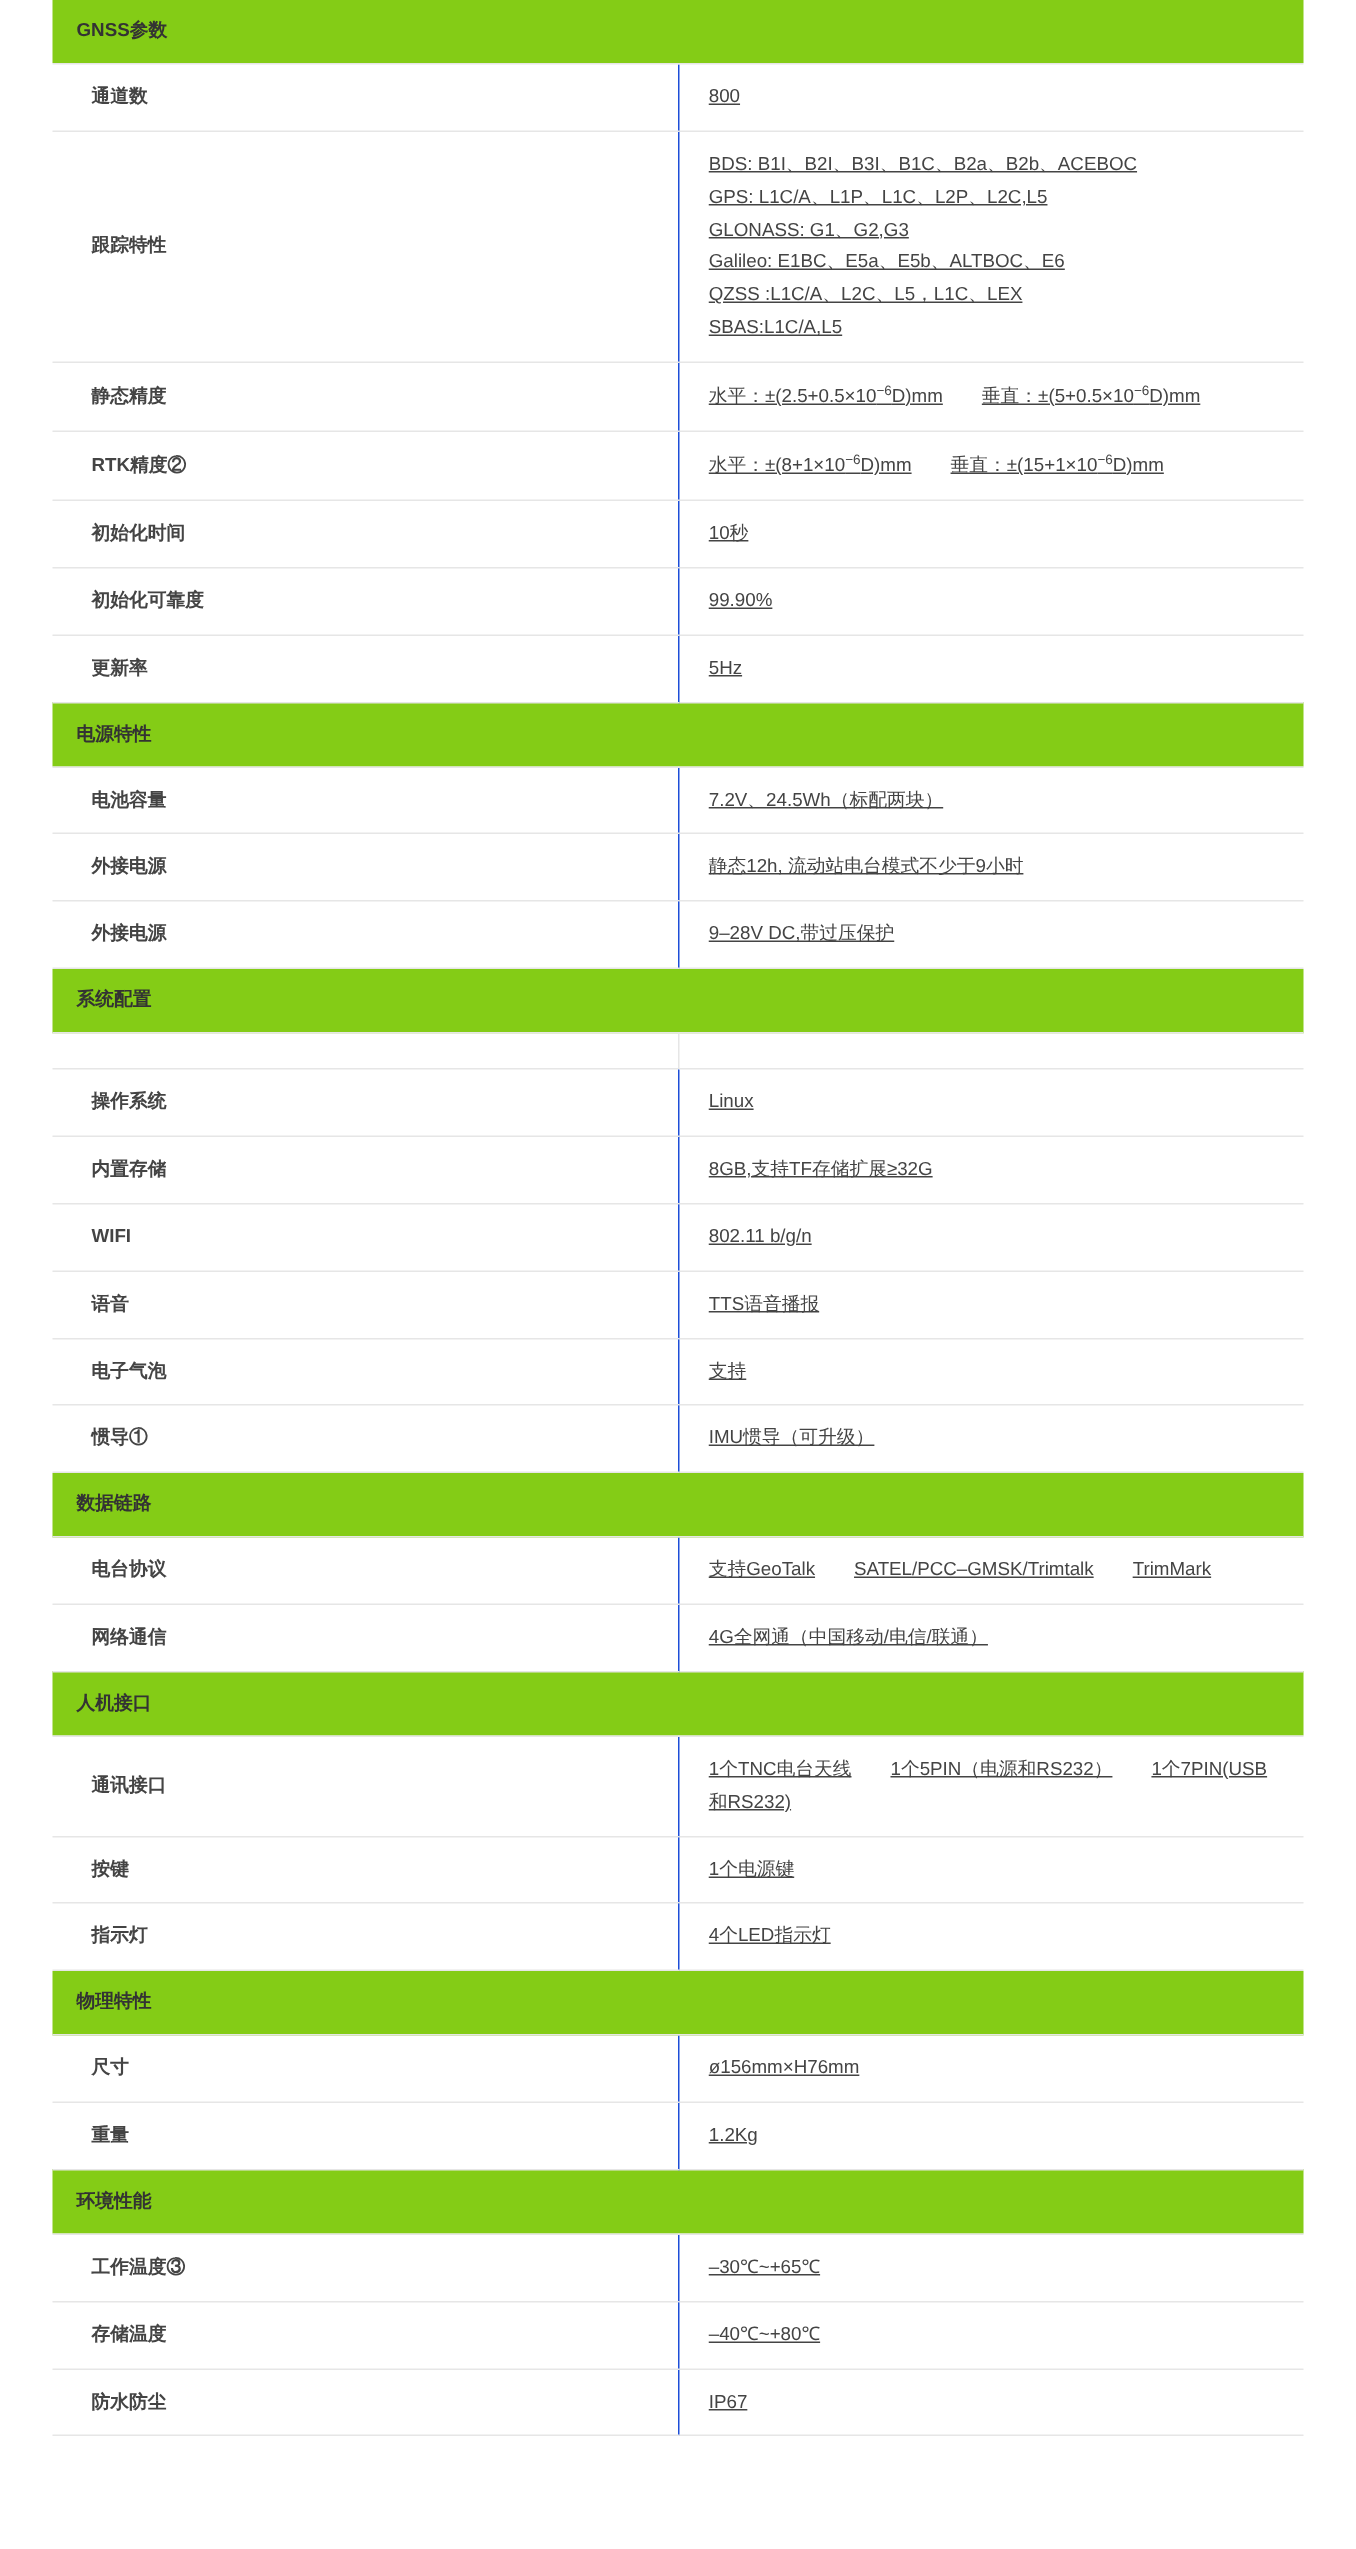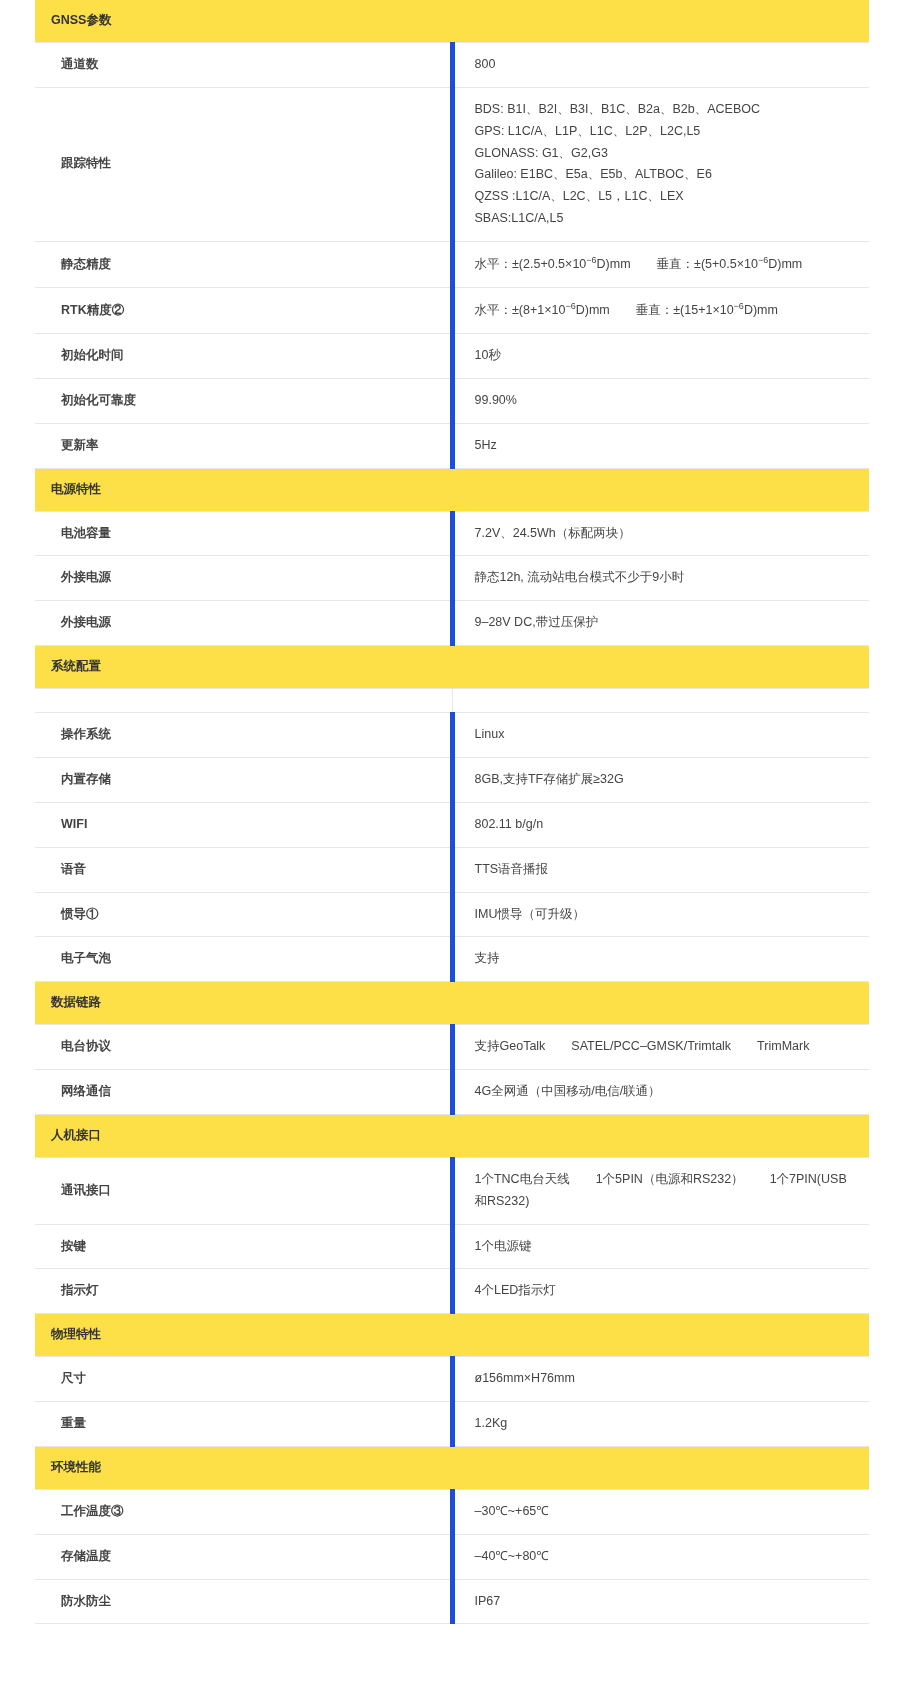--- a/index.html
+++ b/index.html
@@ -24,41 +24,42 @@
     table-layout: fixed;
   }
   table.spec td {
     border-bottom: 1px solid #e6e6e6;
     vertical-align: middle;
     font-size: 12.5px;
     line-height: 1.75;
     color: #444;
   }
   tr.section td {
-    background: #fde047;
+    background: #84cc16;
     font-weight: bold;
     color: #333;
     font-size: 12.5px;
     padding: 10px 16px 10px 16px;
     border-bottom: 1px solid #e6e6e6;
     border-top: 1px solid #e6e6e6;
   }
   tr.section.first td {
     border-top: none;
   }
   td.label {
     width: 362px;
     padding: 11px 16px 11px 26px;
     font-weight: bold;
     color: #3d3d3d;
-    border-right: 5px solid #1d4ed8;
+    border-right: 1px solid #1d4ed8;
   }
   td.value {
     padding: 11px 16px 11px 20px;
     color: #555;
+    text-decoration: underline;
   }
   td.value .ln { display: block; }
   td.value .gap { display: inline-block; width: 26px; }
   sup { font-size: 9px; vertical-align: super; }
   .spacer-row td { height: 24px; border-bottom: 1px solid #e6e6e6; background:#fff; }
 </style>
 </head>
 <body>
 
 <div class="spec-wrap">
@@ -156,29 +157,29 @@
             <span class="ln">802.11 b/g/n</span>
           </td>
         </tr>
         <tr>
           <td class="label">语音</td>
           <td class="value">
             <span class="ln">TTS语音播报</span>
           </td>
         </tr>
         <tr>
+          <td class="label">电子气泡</td>
+          <td class="value">
+            <span class="ln">支持</span>
+          </td>
+        </tr>
+        <tr>
           <td class="label">惯导①</td>
           <td class="value">
             <span class="ln">IMU惯导（可升级）</span>
-          </td>
-        </tr>
-        <tr>
-          <td class="label">电子气泡</td>
-          <td class="value">
-            <span class="ln">支持</span>
           </td>
         </tr>
         <tr class="section">
           <td colspan="2">数据链路</td>
         </tr>
         <tr>
           <td class="label">电台协议</td>
           <td class="value">支持GeoTalk<span class="gap"></span>SATEL/PCC–GMSK/Trimtalk<span class="gap"></span>TrimMark</td>
         </tr>
         <tr>

